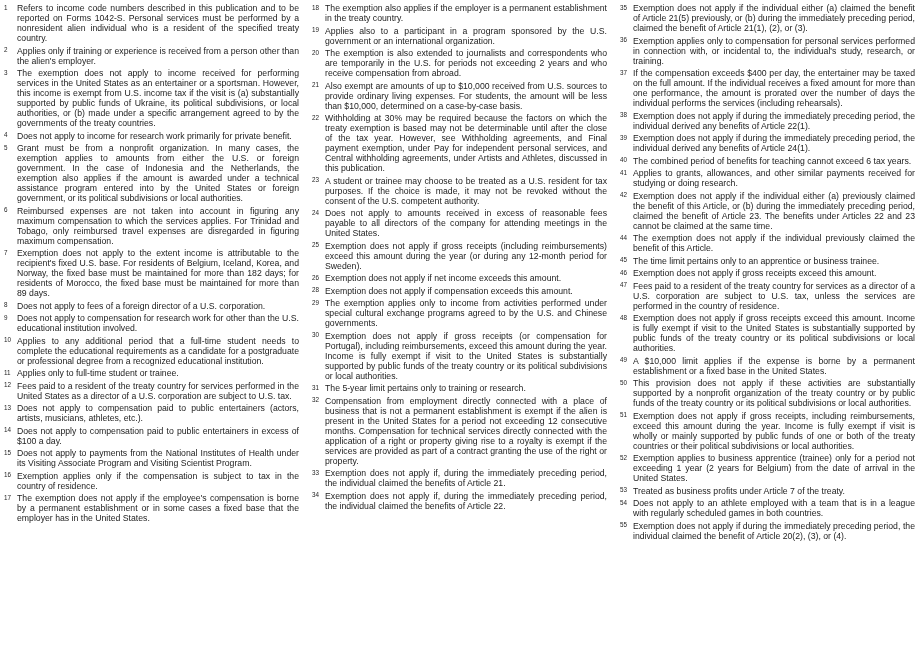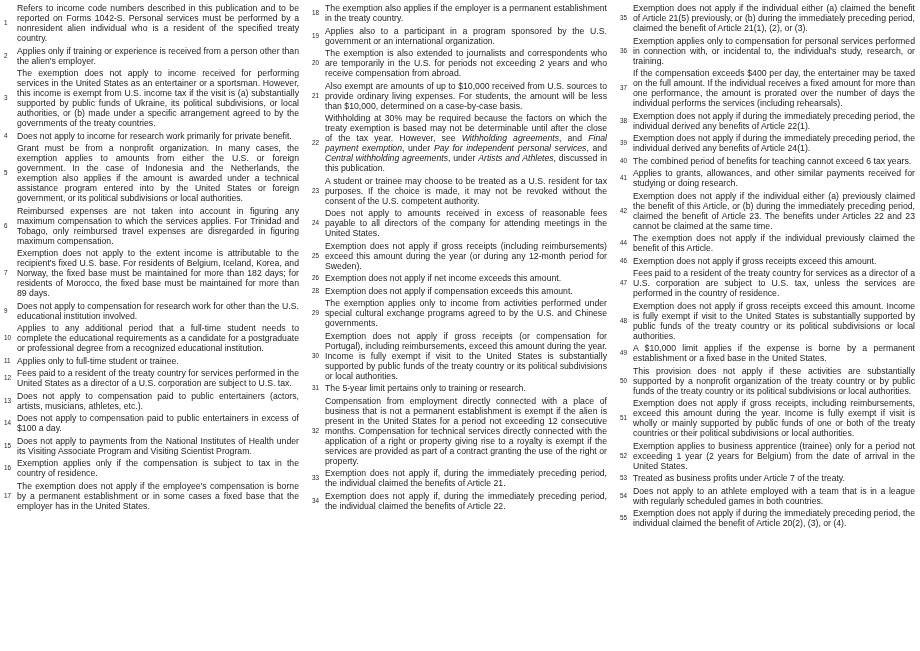--- a/index.html
+++ b/index.html
@@ -21,35 +21,33 @@
     display: flex;
     gap: 13px;
   }
   .col {
     flex: 1 1 0;
     min-width: 0;
   }
   .note {
     display: flex;
     margin-bottom: 2.5px;
-    align-items: center;
   }
   .num {
     flex: 0 0 13px;
     width: 13px;
     font-size: 6.3px;
     line-height: 8px;
     padding-top: 0.5px;
   }
   .txt {
     flex: 1 1 auto;
     text-align: justify;
   }
   .italic {
-    font-style: italic;
   }
 </style>
 </head>
 <body>
 
 <div class="page">
   <div class="col">
       <div class="note">
         <span class="num">1</span>
         <span class="txt">Refers to income code numbers described in this publication and to be reported on Forms 1042-S. Personal services must be performed by a nonresident alien individual who is a resident of the specified treaty country.</span>
@@ -72,20 +70,24 @@
       </div>
       <div class="note">
         <span class="num">6</span>
         <span class="txt">Reimbursed expenses are not taken into account in figuring any maximum compensation to which the services applies. For Trinidad and Tobago, only reimbursed travel expenses are disregarded in figuring maximum compensation.</span>
       </div>
       <div class="note">
         <span class="num">7</span>
         <span class="txt">Exemption does not apply to the extent income is attributable to the recipient's fixed U.S. base. For residents of Belgium, Iceland, Korea, and Norway, the fixed base must be maintained for more than 182 days; for residents of Morocco, the fixed base must be maintained for more than 89 days.</span>
       </div>
       <div class="note">
+        <span class="num">8</span>
+        <span class="txt">Does not apply to fees of a foreign director of a U.S. corporation.</span>
+      </div>
+      <div class="note">
         <span class="num">9</span>
         <span class="txt">Does not apply to compensation for research work for other than the U.S. educational institution involved.</span>
       </div>
       <div class="note">
         <span class="num">10</span>
         <span class="txt">Applies to any additional period that a full-time student needs to complete the educational requirements as a candidate for a postgraduate or professional degree from a recognized educational institution.</span>
       </div>
       <div class="note">
         <span class="num">11</span>
         <span class="txt">Applies only to full-time student or trainee.</span>
@@ -210,20 +212,24 @@
         <span class="num">41</span>
         <span class="txt">Applies to grants, allowances, and other similar payments received for studying or doing research.</span>
       </div>
       <div class="note">
         <span class="num">42</span>
         <span class="txt">Exemption does not apply if the individual either (a) previously claimed the benefit of this Article, or (b) during the immediately preceding period, claimed the benefit of Article 23. The benefits under Articles 22 and 23 cannot be claimed at the same time.</span>
       </div>
       <div class="note">
         <span class="num">44</span>
         <span class="txt">The exemption does not apply if the individual previously claimed the benefit of this Article.</span>
+      </div>
+      <div class="note">
+        <span class="num">45</span>
+        <span class="txt">The time limit pertains only to an apprentice or business trainee.</span>
       </div>
       <div class="note">
         <span class="num">46</span>
         <span class="txt">Exemption does not apply if gross receipts exceed this amount.</span>
       </div>
       <div class="note">
         <span class="num">47</span>
         <span class="txt">Fees paid to a resident of the treaty country for services as a director of a U.S. corporation are subject to U.S. tax, unless the services are performed in the country of residence.</span>
       </div>
       <div class="note">

